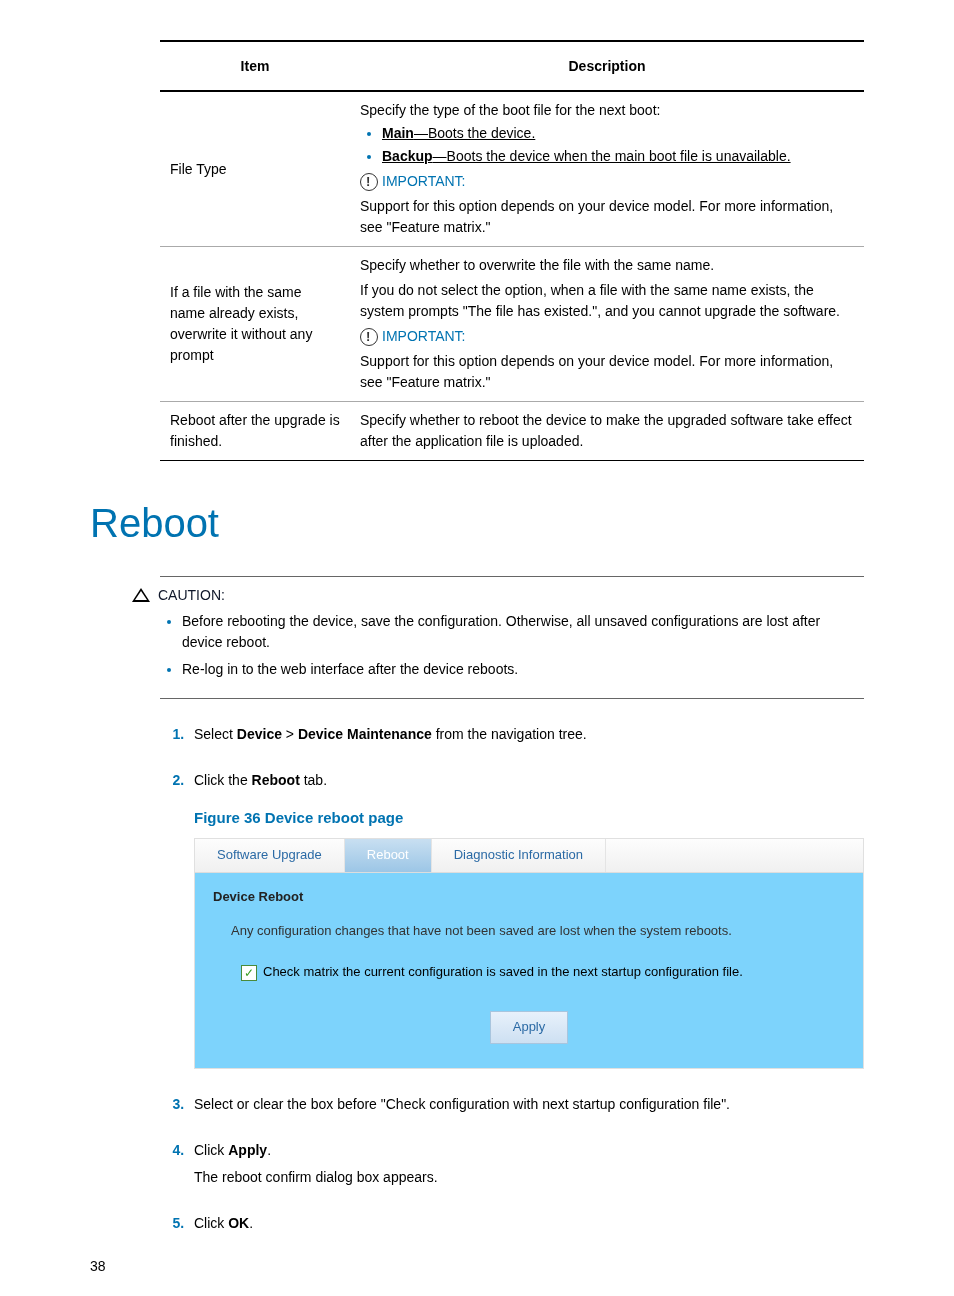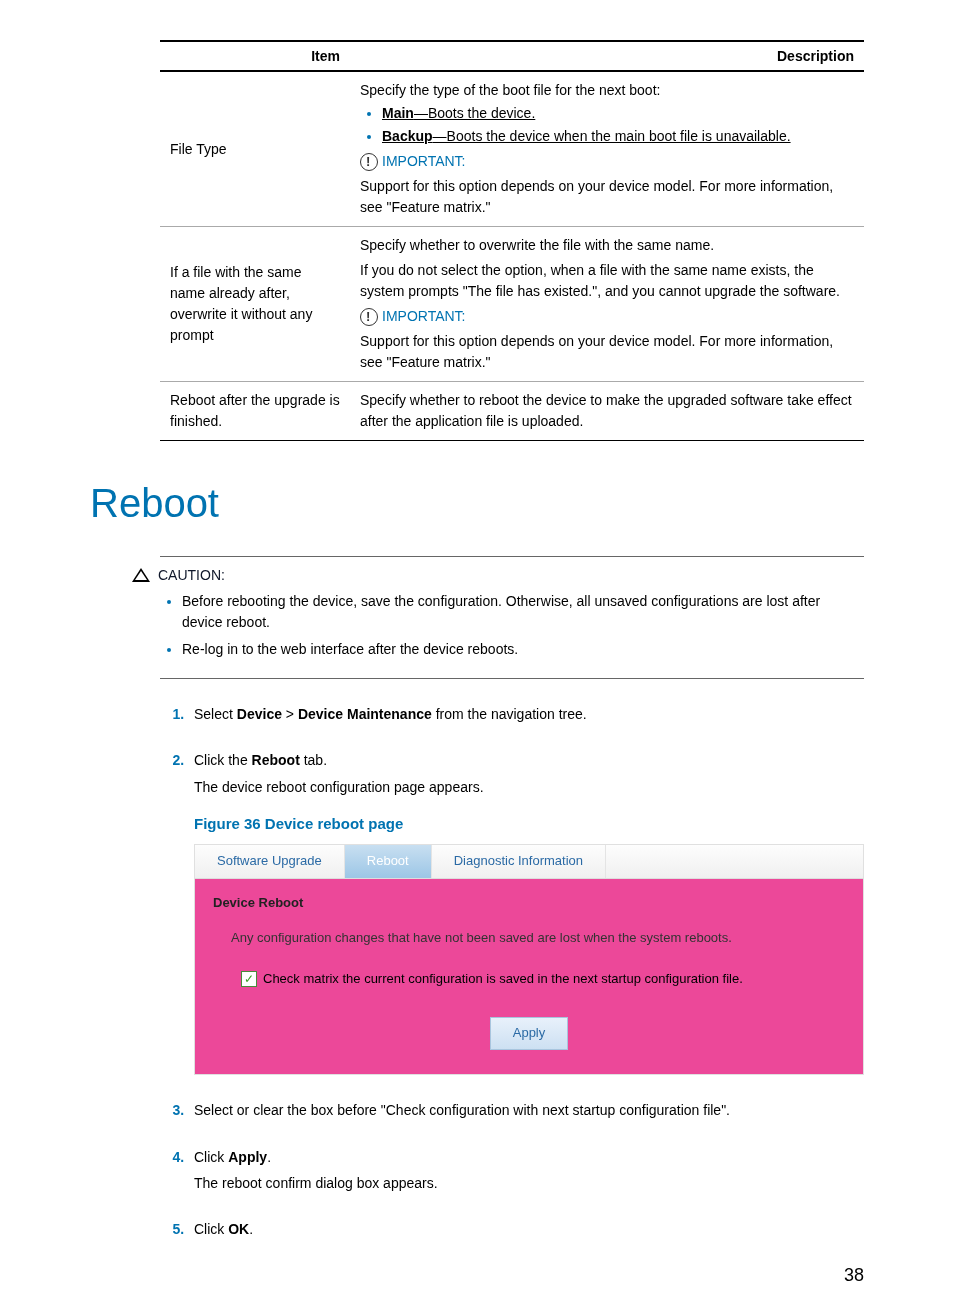--- a/index.html
+++ b/index.html
@@ -15,23 +15,23 @@
   .content {
     margin-left: 70px;
   }
   table.desc {
     border-collapse: collapse;
     width: 100%;
     border-top: 2px solid #000;
     border-bottom: 1px solid #000;
   }
   table.desc th {
-    text-align: right;
-    font-weight: bold;
-    padding: 6px 10px;
+    text-align: center;
+    font-weight: bold;
+    padding: 16px 10px;
     border-bottom: 2px solid #000;
     vertical-align: top;
   }
   table.desc td {
     padding: 8px 10px;
     border-bottom: 1px solid #aaa;
     vertical-align: middle;
     line-height: 1.5;
   }
   table.desc tr:last-child td {
@@ -142,21 +142,21 @@
     font-weight: bold;
   }
   .figure-caption {
     color: #0073b1;
     font-weight: bold;
     font-size: 15px;
     margin: 14px 0 8px 0;
   }
   .figure-box {
     border: 1px solid #e0e0e0;
-    background: #ec4899;
+    background: #7dd3fc;
     font-family: Tahoma, Arial, sans-serif;
     font-size: 13px;
   }
   .tab-row {
     display: flex;
     background: linear-gradient(#fdfdfd, #f0f0f0);
     border-bottom: 1px solid #ddd;
   }
   .tab {
     padding: 6px 22px;
@@ -204,23 +204,23 @@
   .apply-btn {
     display: inline-block;
     padding: 5px 22px;
     background: linear-gradient(#e8f1fb, #cde0f2);
     border: 1px solid #a8c5de;
     color: #2b6aa5;
     font-size: 13px;
     cursor: pointer;
   }
   .page-num {
-    text-align: right;
+    text-align: left;
     margin-top: 20px;
-    font-size: 18px;
+    font-size: 14px;
   }
   .subtext {
     margin-top: 4px;
   }
 </style>
 </head>
 <body>
 
 <div class="content">
 
@@ -241,21 +241,21 @@
             <li><b>Backup</b><span>—Boots the device when the main boot file is unavailable.</span></li>
           </ul>
           <div class="important-line">
             <span class="icon"></span>
             <span>IMPORTANT:</span>
           </div>
           <div>Support for this option depends on your device model. For more information, see "Feature matrix."</div>
         </td>
       </tr>
       <tr>
-        <td class="item">If a file with the same name already after, overwrite it without any prompt</td>
+        <td class="item">If a file with the same name already exists, overwrite it without any prompt</td>
         <td>
           <div>Specify whether to overwrite the file with the same name.</div>
           <div class="subtext">If you do not select the option, when a file with the same name exists, the system prompts "The file has existed.", and you cannot upgrade the software.</div>
           <div class="important-line">
             <span class="icon"></span>
             <span>IMPORTANT:</span>
           </div>
           <div>Support for this option depends on your device model. For more information, see "Feature matrix."</div>
         </td>
       </tr>
@@ -278,21 +278,20 @@
       <li>Re-log in to the web interface after the device reboots.</li>
     </ul>
   </div>
 
   <ol class="steps">
     <li>
       <span>Select </span><b>Device</b><span> &gt; </span><b>Device Maintenance</b><span> from the navigation tree.</span>
     </li>
     <li>
       <span>Click the </span><b>Reboot</b><span> tab.</span>
-      <div class="subtext">The device reboot configuration page appears.</div>
 
       <div class="figure-caption">Figure 36 Device reboot page</div>
 
       <div class="figure-box">
         <div class="tab-row">
           <div class="tab">Software Upgrade</div>
           <div class="tab active">Reboot</div>
           <div class="tab">Diagnostic Information</div>
         </div>
         <div class="figure-body">

